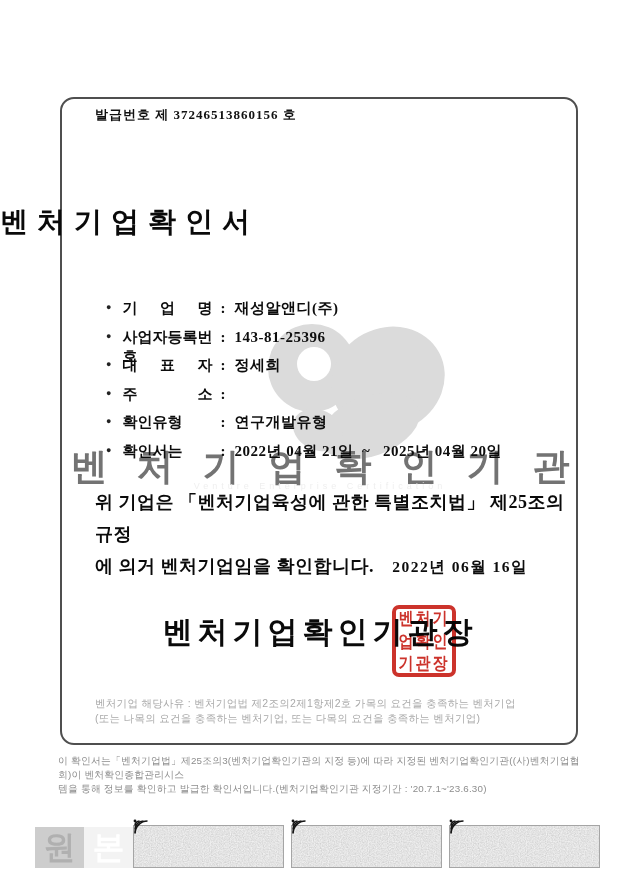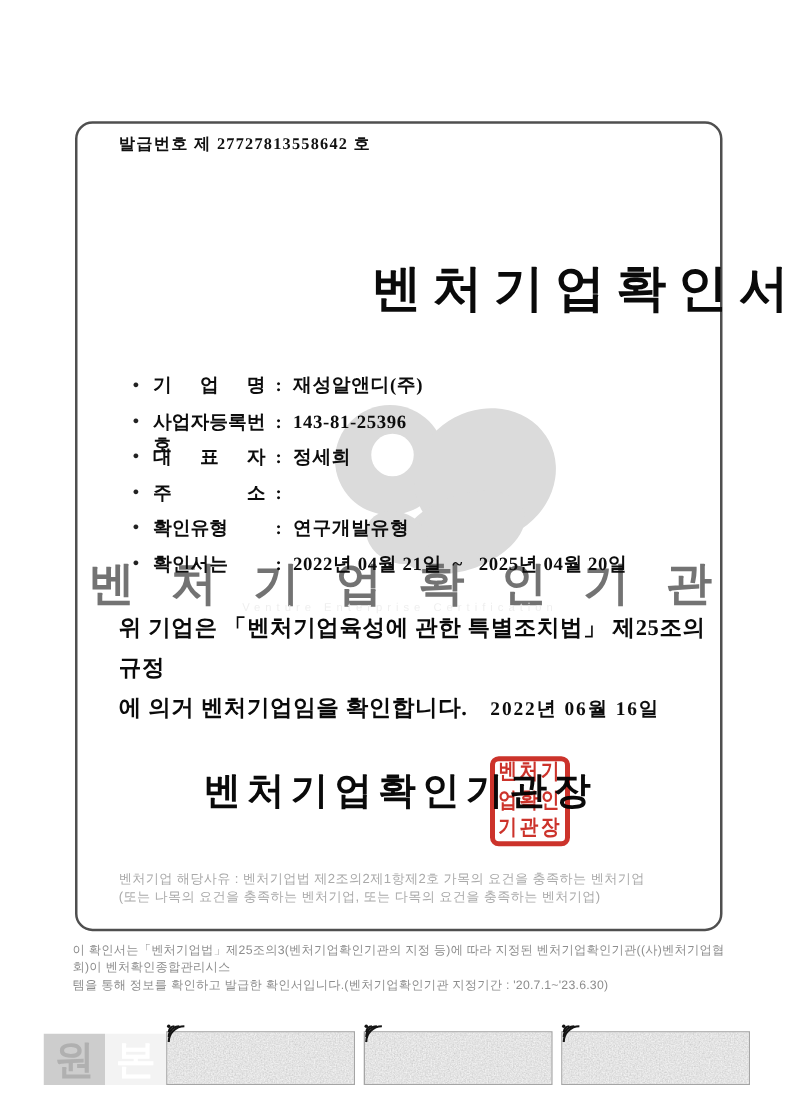--- a/index.html
+++ b/index.html
@@ -25,22 +25,22 @@
   .content { position:absolute; inset:0; z-index:1; }
   .cert-border {
     position:absolute; left:60px; top:97px; width:518px; height:648px;
     border:2px solid #4f4f4f; border-radius:14px;
   }
   .issue-number {
     position:absolute; left:95px; top:106px;
     font-size:13px; font-weight:bold; letter-spacing:1px; color:#111;
   }
   .title {
-    position:absolute; top:203px; left:0; right:0; text-align:right;
-    font-size:40px; font-weight:bold; letter-spacing:9px; color:#0a0a0a;
+    position:absolute; top:203px; left:0; right:0; text-align:left;
+    font-size:28px; font-weight:bold; letter-spacing:9px; color:#0a0a0a;
   }
   
   .fields { position:absolute; left:106px; top:299px; }
   .f-row { display:flex; align-items:baseline; height:16px; margin-bottom:12.6px; }
   .f-bullet { font-size:9px; color:#222; margin-right:11px; position:relative; top:-3px; }
   .f-label {
     display:inline-block; width:90px; text-align-last:justify;
     font-size:15px; font-weight:bold; color:#0d0d0d;
   }
   .f-colon { font-size:15px; font-weight:bold; margin:0 9px 0 8px; color:#0d0d0d; }
@@ -123,21 +123,21 @@
       </svg>
     </div>
     <div class="wm-text">벤처기업확인기관</div>
     <div class="wm-subtext">Venture Enterprise Certification</div>
   </div>
 
   <div class="content">
 
     <div class="cert-border"></div>
 
-    <div class="issue-number">발급번호 제 27727813558642  호</div>
+    <div class="issue-number">발급번호 제 37246513860156  호</div>
 
     <div class="title">벤처기업확인서</div>
 
     <div class="fields">
       <div class="f-row">
         <span class="f-bullet">●</span>
         <span class="f-label">기 업 명</span>
         <span class="f-colon">:</span>
         <span class="f-value">재성알앤디(주)</span>
       </div>

